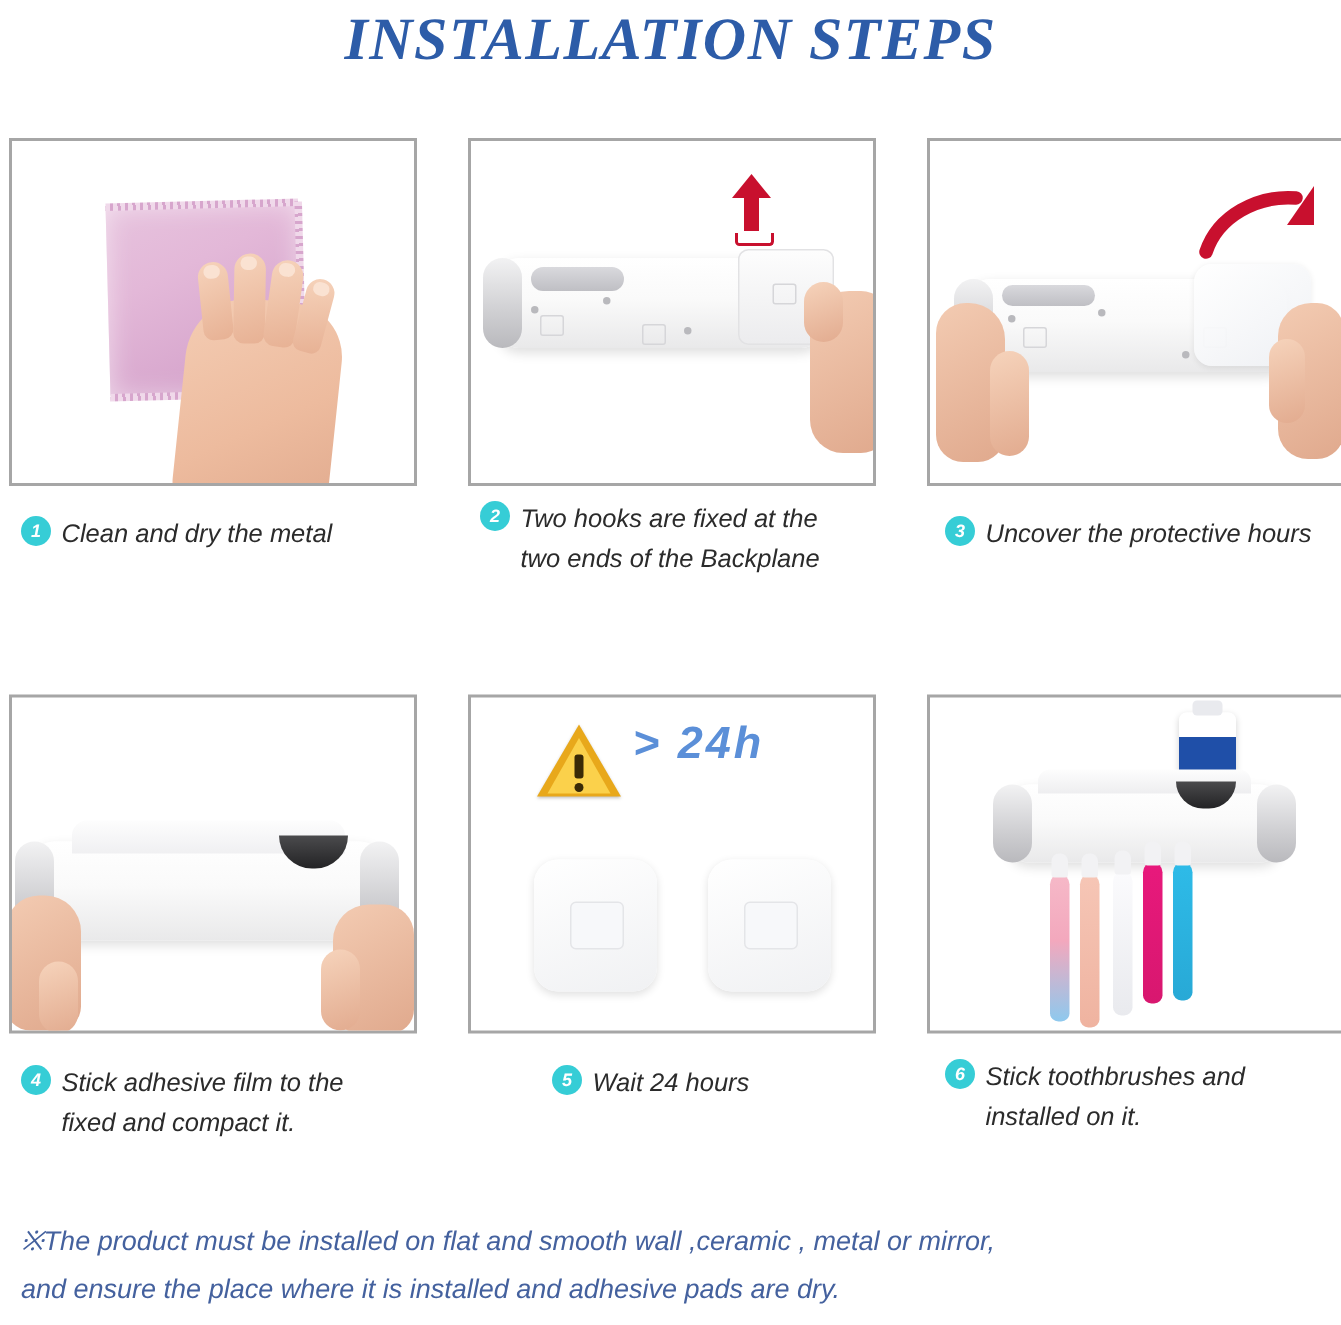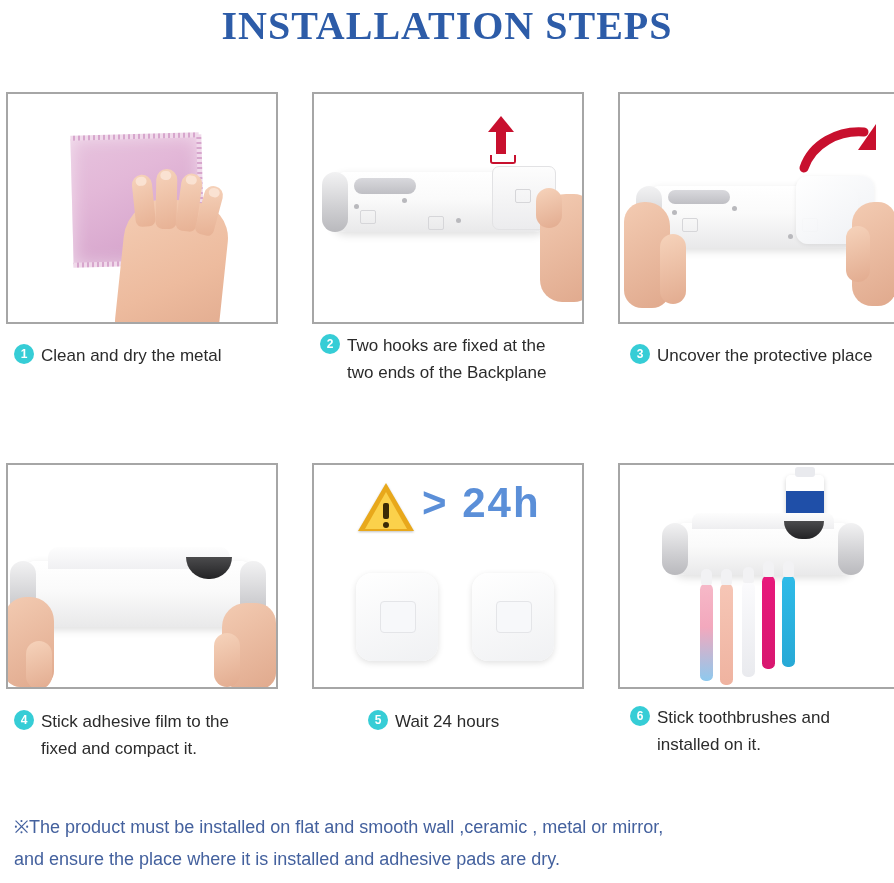--- a/index.html
+++ b/index.html
@@ -2,21 +2,21 @@
 <html><head>
 <meta charset="utf-8">
 <style>
   html,body{margin:0;padding:0;}
   body{
     width:894px;height:883px;
     background:#ffffff;
     font-family:"Liberation Sans",sans-serif;
     overflow:hidden;position:relative;
   }
-  .page{position:relative;width:894px;height:883px;}
+  .page{position:relative;width:894px;height:883px;font-style:italic;}
 
   
   .title{
     position:absolute;left:0;top:2px;width:894px;
     text-align:center;
     font-family:"Liberation Serif","DejaVu Serif",serif;
     font-weight:bold;
     font-size:40px;
     letter-spacing:1px;
     color:#2d5ca8;
@@ -135,21 +135,21 @@
   }
   .tri-in{
     position:absolute;left:7px;top:9px;width:0;height:0;
     border-left:21px solid transparent;border-right:21px solid transparent;
     border-bottom:37px solid #fbd14b;
   }
   .bang{position:absolute;left:25px;top:20px;width:6px;height:16px;border-radius:2px;background:#3a2a06;}
   .bang-dot{position:absolute;left:25px;top:39px;width:6px;height:6px;border-radius:50%;background:#3a2a06;}
   .hrs{
     position:absolute;left:108px;top:14px;
-    font-size:42px;font-weight:bold;color:#5b8fd8;letter-spacing:2px;
+    font-size:30px;font-weight:bold;color:#5b8fd8;letter-spacing:2px;
   }
   .pad{
     position:absolute;top:108px;width:82px;height:88px;border-radius:16px;
     background:linear-gradient(160deg,#ffffff,#f0f1f3);
     box-shadow:0 2px 6px rgba(0,0,0,.12);
   }
   .pad-in{
     position:absolute;left:24px;top:28px;width:34px;height:30px;
     border:1px solid #e4e5e8;border-radius:4px;background:#f7f8fa;
   }
@@ -316,21 +316,21 @@
   <div class="caption c2">
     <div class="badge">2</div>
     <div>
       <span class="ctext">Two hooks are fixed at  the</span>
       <span class="ctext" style="display:block;text-align:center;">two ends of the  Backplane</span>
     </div>
   </div>
 
   <div class="caption c3">
     <div class="badge">3</div>
-    <div class="ctext">Uncover the protective place</div>
+    <div class="ctext">Uncover the protective hours</div>
   </div>
 
   <div class="caption c4">
     <div class="badge">4</div>
     <div>
       <span class="ctext">Stick adhesive film to the</span>
       <span class="ctext">fixed and compact it.</span>
     </div>
   </div>
 

